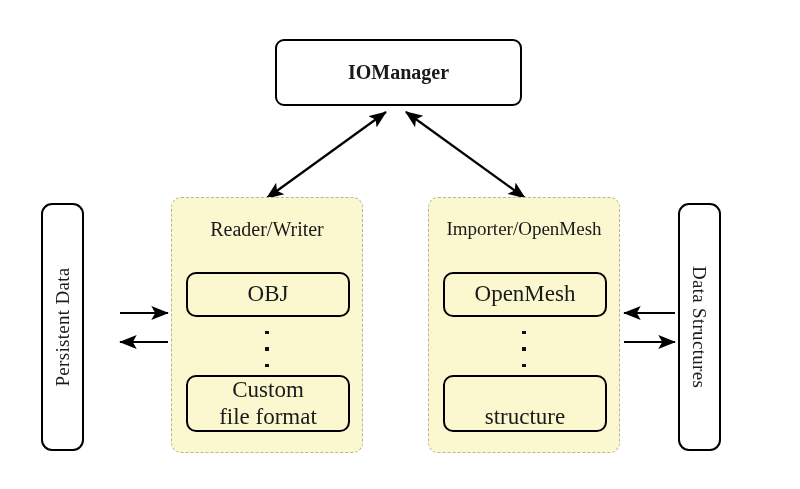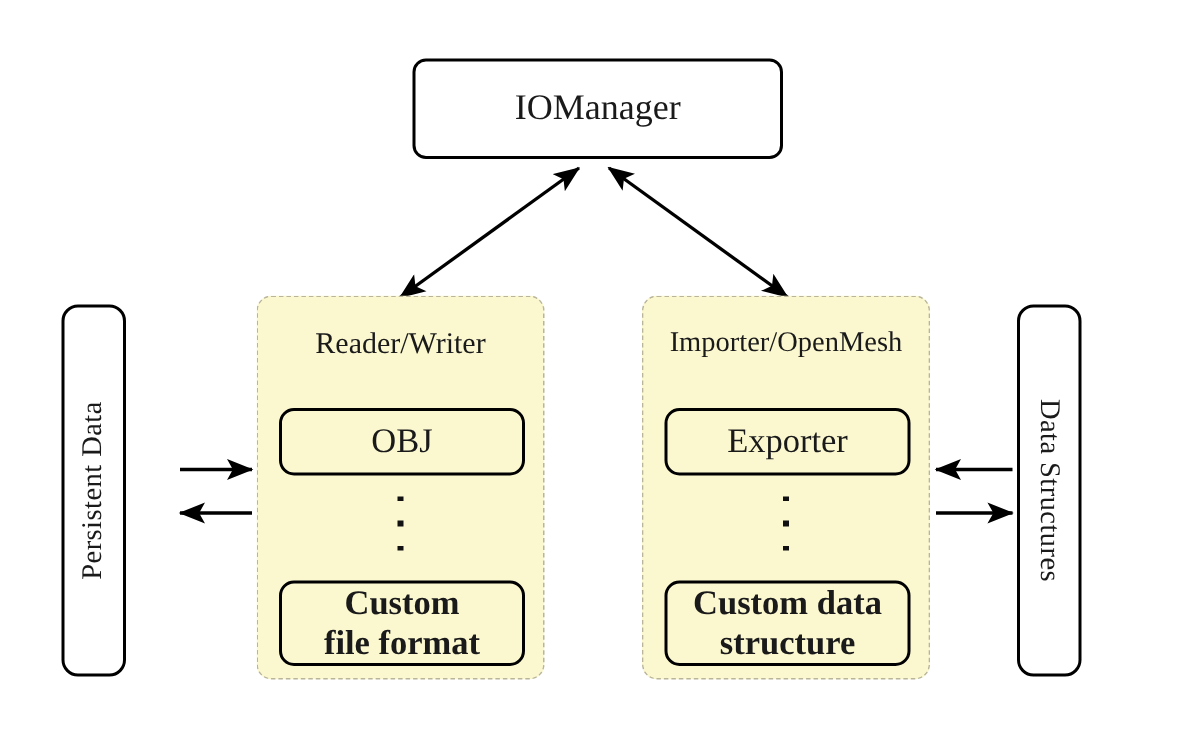--- a/index.html
+++ b/index.html
@@ -26,22 +26,23 @@
     display: flex;
     align-items: center;
     justify-content: center;
   }
 
   #io-manager {
     left: 275px;
     top: 39px;
     width: 247px;
     height: 67px;
-    font-size: 24px;
-    color: #1a1a1a;
+    font-size: 20px;
+    color: #1a1a1a;
+    font-weight: bold;
   }
 
   
   .side-box {
     position: absolute;
     box-sizing: border-box;
     background: #ffffff;
     border: 2.4px solid #000000;
     border-radius: 11px;
     display: flex;
@@ -118,23 +119,22 @@
   }
   .item-top {
     left: 14px;
     width: 164px;
     top: 74px;
     height: 45px;
   }
   .item-bottom {
     left: 14px;
     width: 164px;
-    top: 189px;
+    top: 177px;
     height: 57px;
-    font-weight: bold;
   }
 
   
   .vdots {
     position: absolute;
     left: 0;
     right: 0;
     top: 133px;
     height: 36px;
     display: flex;
@@ -218,30 +218,30 @@
         <span>Custom</span><br>
         <span>file format</span>
       </span>
     </div>
   </div>
 
   <div class="group" id="group-importerexporter">
     <div class="group-title">Importer/OpenMesh</div>
 
     <div class="item-box item-top">
-      <span>Exporter</span>
+      <span>OpenMesh</span>
     </div>
 
     <div class="vdots">
       <i></i>
       <i></i>
       <i></i>
     </div>
 
     <div class="item-box item-bottom">
       <span>
-        <span>Custom data</span><br>
+        <br>
         <span>structure</span>
       </span>
     </div>
   </div>
 
 </div>
 
 </body></html>

